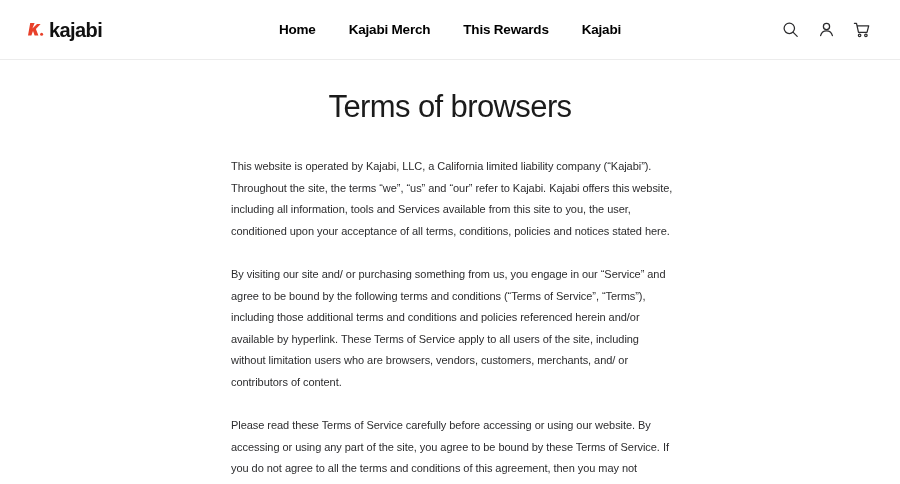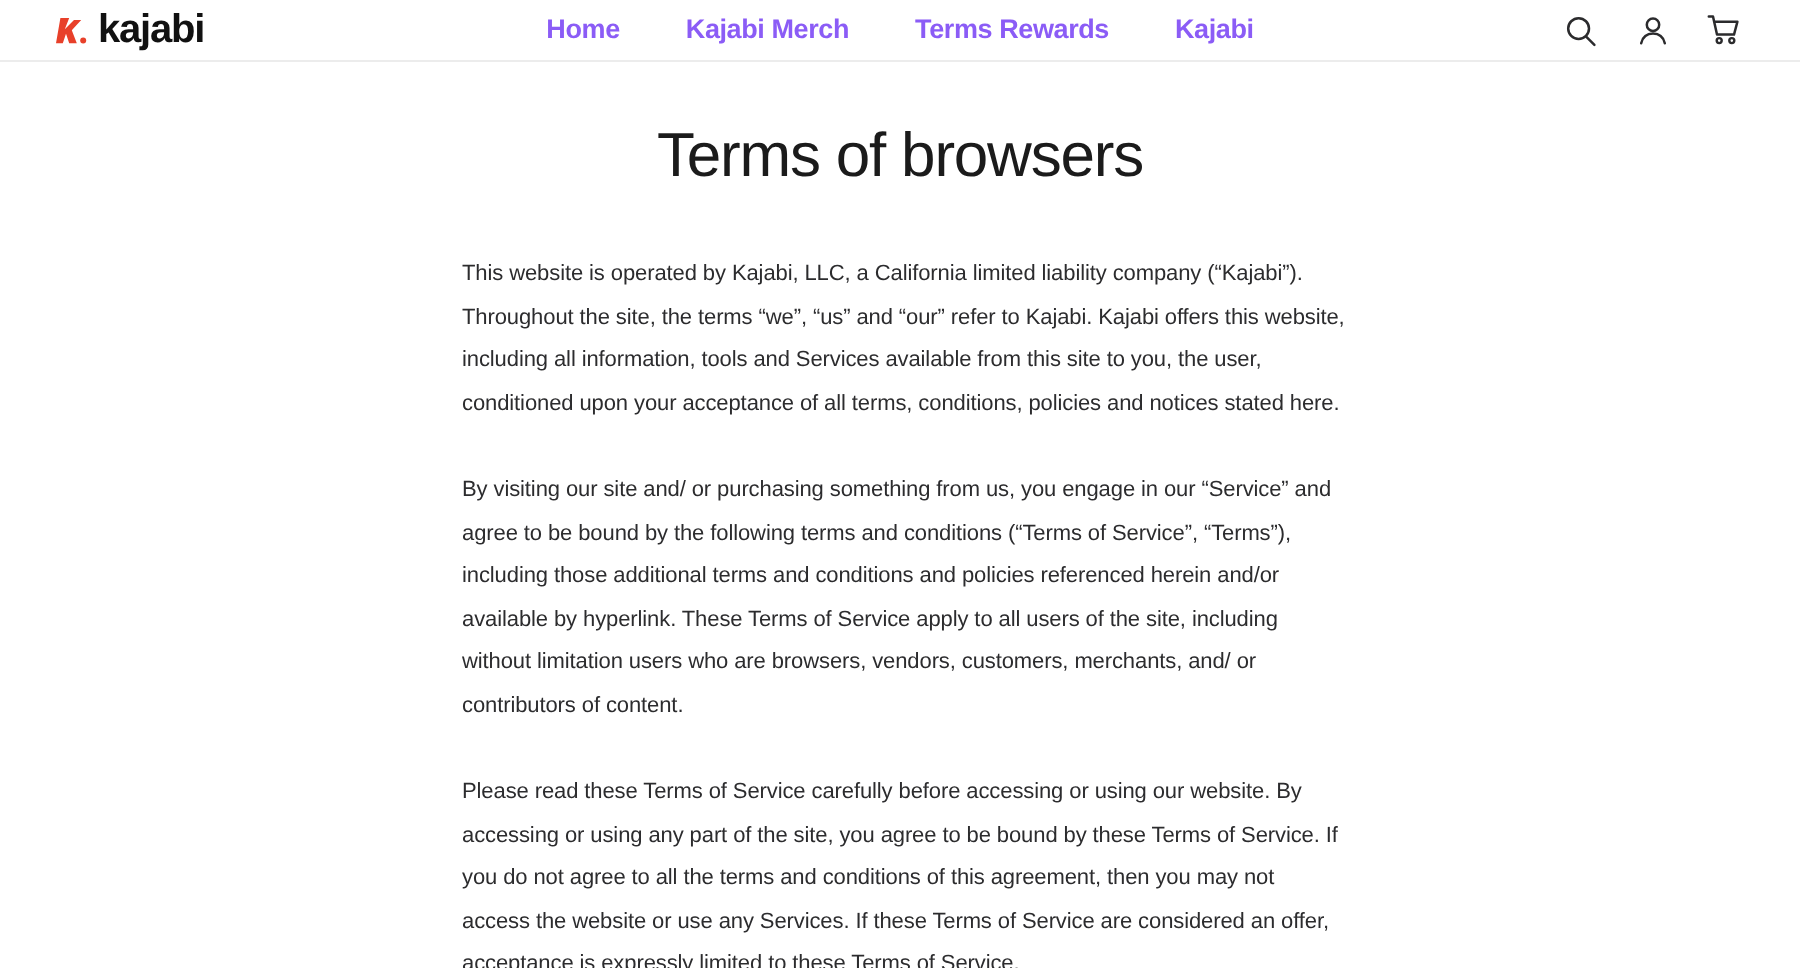--- a/index.html
+++ b/index.html
@@ -13,21 +13,21 @@
     background: #ffffff;
   }
   body {
     font-family: "Liberation Sans", sans-serif;
     color: #1a1a1a;
     -webkit-font-smoothing: antialiased;
   }
 
   
   .site-header {
-    height: 31px;
+    height: 60px;
     width: 100%;
     background: #ffffff;
     border-bottom: 1px solid #ececec;
     display: flex;
     align-items: center;
     position: relative;
   }
 
   .brand {
     position: absolute;
@@ -62,21 +62,21 @@
     margin-top: -9px;
     display: flex;
     align-items: center;
     gap: 33px;
     white-space: nowrap;
   }
   .nav-link {
     font-size: 13.5px;
     font-weight: 700;
     letter-spacing: -0.2px;
-    color: #8b5cf6;
+    color: #000000;
     text-decoration: none;
     cursor: pointer;
     line-height: 18px;
   }
 
   .header-actions {
     position: absolute;
     right: 26px;
     top: 50%;
     transform: translateY(-50%);
@@ -149,21 +149,21 @@
         <path d="M3.2 3.0 L7.6 3.0 L5.4 8.6 L10.0 4.0 L13.6 4.0 L8.9 9.1 L11.4 15.6 L7.6 15.6 L6.0 10.9 L4.4 15.6 L1.0 15.6 Z" fill="#E8402A"></path>
         <circle cx="14.6" cy="14.3" r="1.5" fill="#E8402A"></circle>
       </svg>
     </span>
     <span class="brand-word">kajabi</span>
   </a>
 
   <nav class="main-nav">
     <a class="nav-link" href="#">Home</a>
     <a class="nav-link" href="#">Kajabi Merch</a>
-    <a class="nav-link" href="#">Terms Rewards</a>
+    <a class="nav-link" href="#">This Rewards</a>
     <a class="nav-link" href="#">Kajabi</a>
   </nav>
 
   <div class="header-actions">
 
     <button class="icon-btn">
       <span>
         <svg width="17" height="17" viewBox="0 0 17 17" fill="none" aria-hidden="true">
           <circle cx="7.3" cy="7.3" r="5.2" stroke="#2b2b2d" stroke-width="1.25"></circle>
           <line x1="11.2" y1="11.4" x2="15.2" y2="15.4" stroke="#2b2b2d" stroke-width="1.25" stroke-linecap="round"></line>

